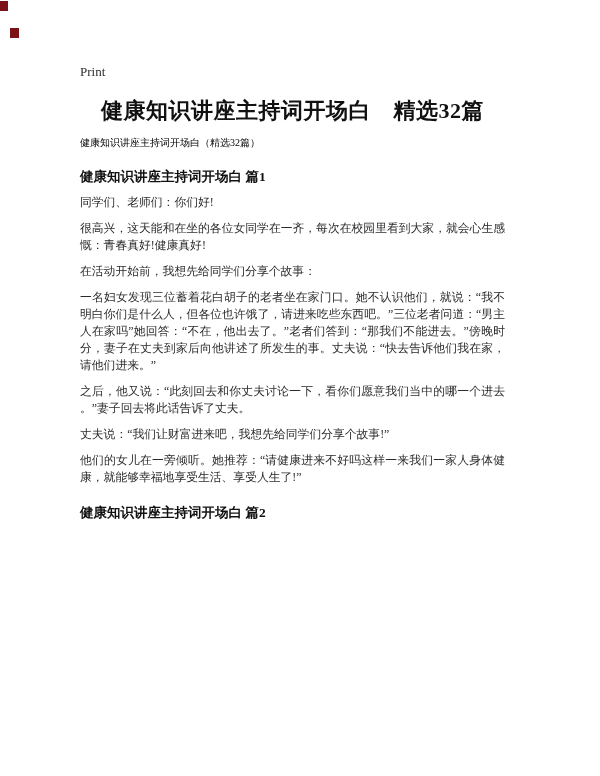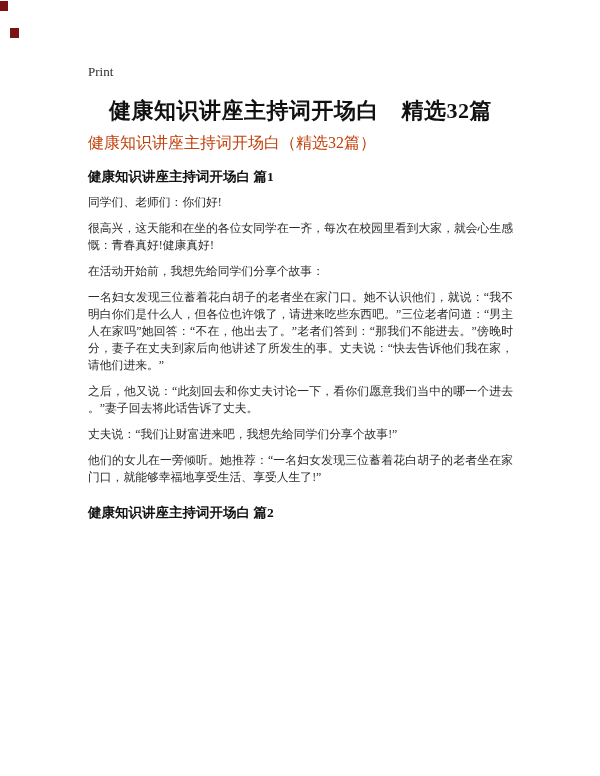--- a/index.html
+++ b/index.html
@@ -16,21 +16,21 @@
     color: #2b2b2b;
   }
   .marker {
     position: absolute;
     background: #7b1216;
   }
   .marker-1 { left: 0px;  top: 1px;  width: 8px; height: 10px; }
   .marker-2 { left: 10px; top: 28px; width: 9px; height: 10px; }
   .page {
     position: absolute;
-    left: 88px;
+    left: 80px;
     top: 0;
     width: 425px;
   }
   .print-link {
     margin-top: 64px;
     font-size: 13px;
     line-height: 15px;
     color: #2e2e2e;
     cursor: pointer;
     width: fit-content;
@@ -39,23 +39,23 @@
     margin: 21px 0 0 0;
     font-size: 22px;
     line-height: 22px;
     font-weight: bold;
     text-align: center;
     color: #111111;
     letter-spacing: 0.5px;
   }
   .doc-subtitle {
     margin: 13px 0 4px 0;
-    font-size: 16px;
+    font-size: 10px;
     line-height: 15px;
-    color: #c2410c;
+    color: #000000;
   }
   .section-heading {
     margin: 19px 0 0 0;
     font-size: 13.5px;
     line-height: 16px;
     font-weight: bold;
     color: #111111;
   }
   .para {
     margin: 9px 0 0 0;
@@ -81,16 +81,16 @@
   <p class="doc-subtitle">健康知识讲座主持词开场白（精选32篇）</p>
 
   <h2 class="section-heading">健康知识讲座主持词开场白 篇1</h2>
 
   <p class="para">同学们、老师们：你们好!</p>
   <p class="para">很高兴，这天能和在坐的各位女同学在一齐，每次在校园里看到大家，就会心生感慨：青春真好!健康真好!</p>
   <p class="para">在活动开始前，我想先给同学们分享个故事：</p>
   <p class="para">一名妇女发现三位蓄着花白胡子的老者坐在家门口。她不认识他们，就说：“我不明白你们是什么人，但各位也许饿了，请进来吃些东西吧。”三位老者问道：“男主人在家吗”她回答：“不在，他出去了。”老者们答到：“那我们不能进去。”傍晚时分，妻子在丈夫到家后向他讲述了所发生的事。丈夫说：“快去告诉他们我在家，请他们进来。”</p>
   <p class="para">之后，他又说：“此刻回去和你丈夫讨论一下，看你们愿意我们当中的哪一个进去。”妻子回去将此话告诉了丈夫。</p>
   <p class="para">丈夫说：“我们让财富进来吧，我想先给同学们分享个故事!”</p>
-  <p class="para">他们的女儿在一旁倾听。她推荐：“一名妇女发现三位蓄着花白胡子的老者坐在家门口，就能够幸福地享受生活、享受人生了!”</p>
+  <p class="para">他们的女儿在一旁倾听。她推荐：“请健康进来不好吗这样一来我们一家人身体健康，就能够幸福地享受生活、享受人生了!”</p>
 
   <h2 class="section-heading">健康知识讲座主持词开场白 篇2</h2>
 </div>
 
 </body></html>

